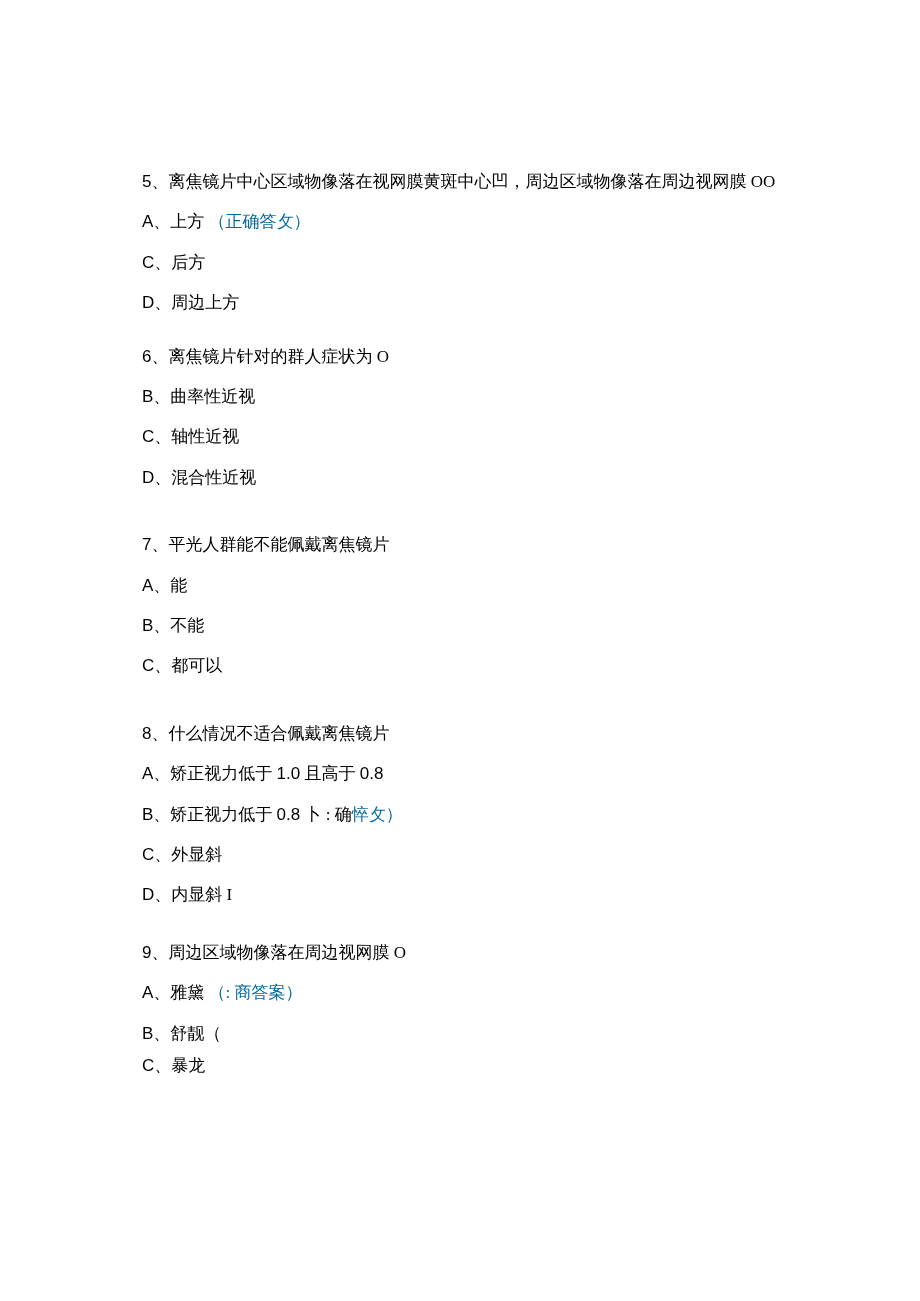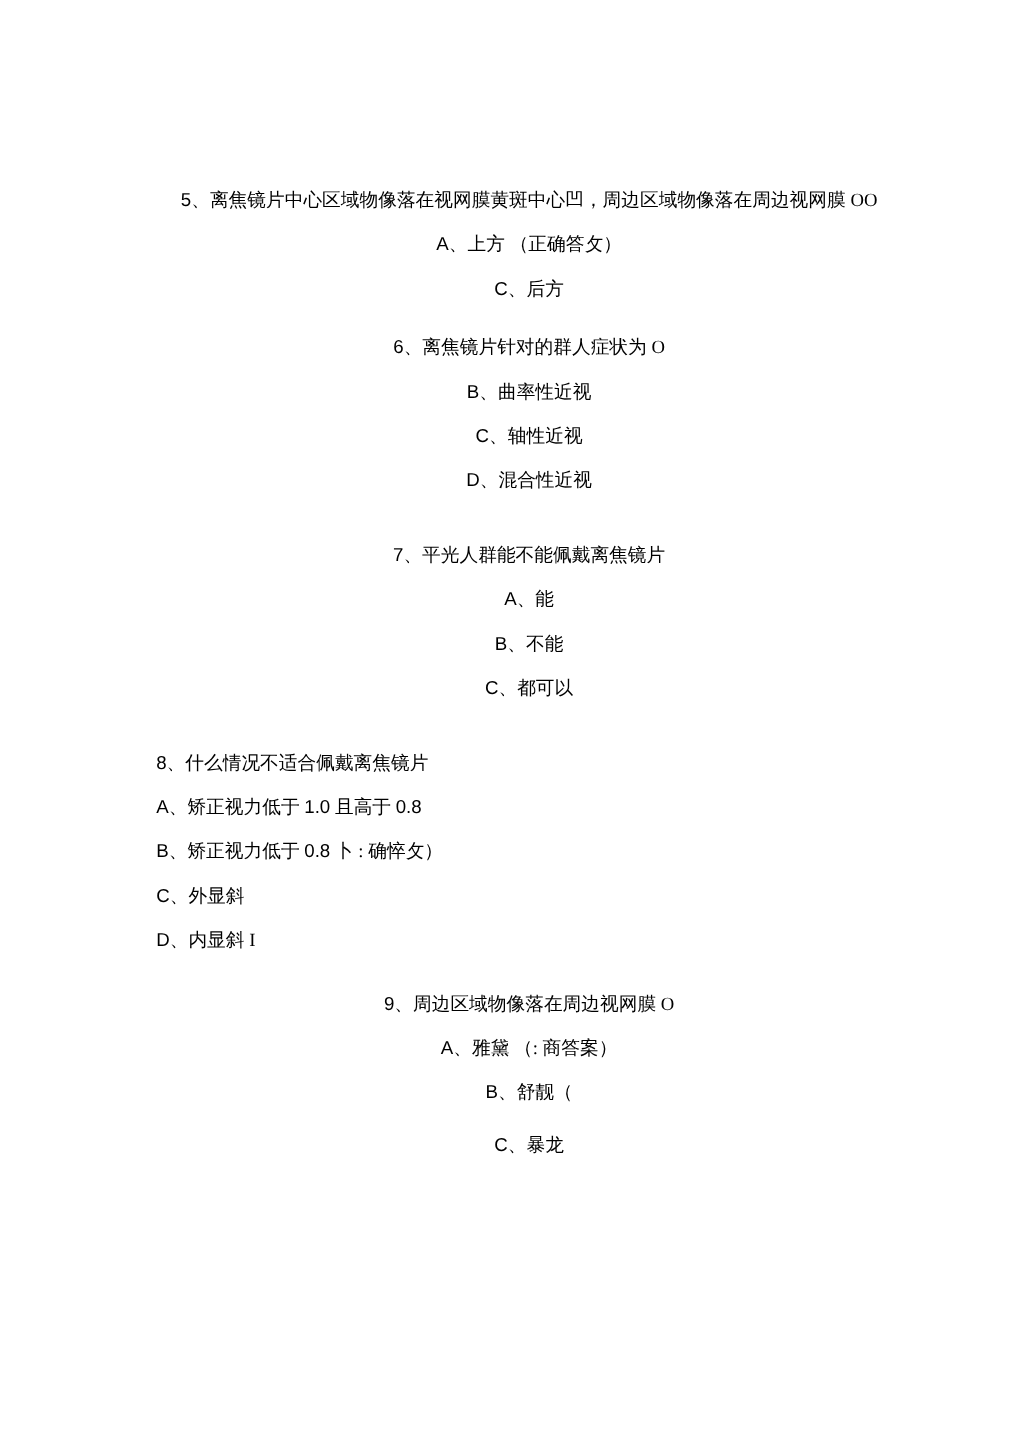--- a/index.html
+++ b/index.html
@@ -10,45 +10,45 @@
       font-family: "SimSun", "宋体", serif;
       font-size: 17px;
       color: #000000;
       line-height: 1.4;
       padding-top: 170px;
       padding-left: 142px;
       padding-right: 100px;
     }
     .question-block {
       margin-bottom: 30px;
-      text-align: center;
     }
     .question-block-tight {
       margin-bottom: 34px;
     }
     .line {
       margin-bottom: 16.5px;
     }
     .line-tight {
-      margin-bottom: 24px;
+      margin-bottom: 9px;
     }
     .latin {
       font-family: Arial, sans-serif;
     }
     .orange {
-      color: #000000;
+      color: #0369a1;
     }
   </style>
 </head>
 <body>
 
 <div class="question-block">
   <div class="line"><span class="latin">5</span><span>、离焦镜片中心区域物像落在视网膜黄斑中心凹，周边区域物像落在周边视网膜 OO</span></div>
   <div class="line"><span class="latin">A</span><span>、上方 </span><span class="orange">（正确答攵）</span></div>
   <div class="line"><span class="latin">C</span><span>、后方</span></div>
+  <div class="line"><span class="latin">D</span><span>、周边上方</span></div>
 </div>
 
 <div class="question-block">
   <div class="line"><span class="latin">6</span><span>、离焦镜片针对的群人症状为 O</span></div>
   <div class="line"><span class="latin">B</span><span>、曲率性近视</span></div>
   <div class="line"><span class="latin">C</span><span>、轴性近视</span></div>
   <div class="line"><span class="latin">D</span><span>、混合性近视</span></div>
 </div>
 
 <div style="height:14px;"></div>

